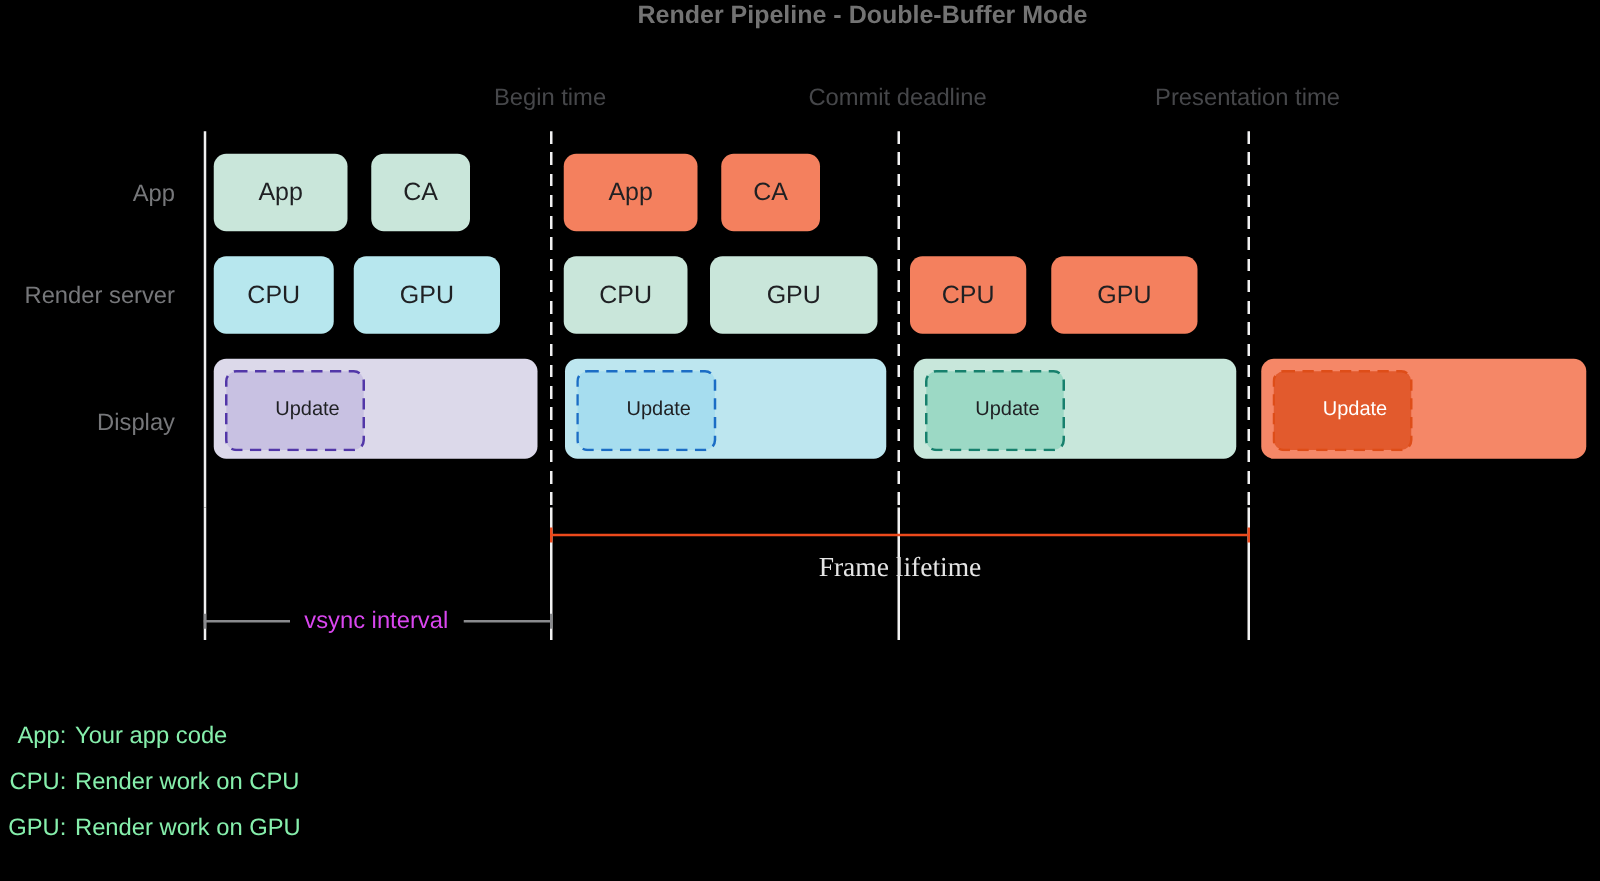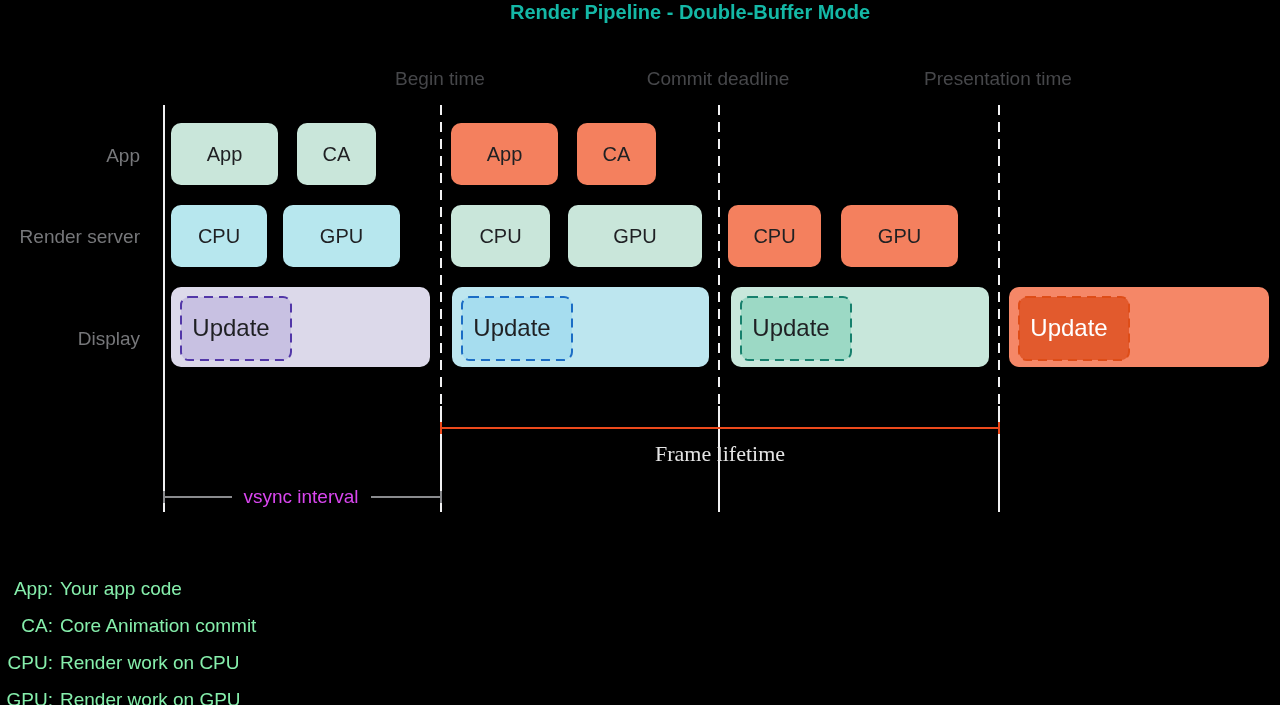--- a/index.html
+++ b/index.html
@@ -2,42 +2,42 @@
 <html><head>
 <meta charset="utf-8">
 <style>
   html,body{margin:0;padding:0;background:#000;}
   #canvas{
     position:relative;width:1280px;height:705px;background:#000;overflow:hidden;
     font-family:"Liberation Sans",sans-serif;
   }
   .title{
     position:absolute;top:1px;left:690px;transform:translateX(-50%);
-    font-size:20px;font-weight:bold;color:#14b8a6;white-space:nowrap;margin:0;
+    font-size:20px;font-weight:bold;color:#737373;white-space:nowrap;margin:0;
   }
   .marker-label{
     position:absolute;top:52px;transform:translateX(-50%);
     font-size:19px;color:#46474a;white-space:nowrap;margin-top:16px;
   }
   .vline{position:absolute;width:2px;}
   .vline.solid{background:#f1f1f2;}
   .vline.dashed{background:repeating-linear-gradient(to bottom,#f1f1f2 0 10px,transparent 10px 17px);}
   .row-label{
     position:absolute;right:1140px;transform:translateY(-50%);
     font-size:19px;color:#76777a;white-space:nowrap;
   }
   .block{
     position:absolute;border-radius:10px;display:flex;align-items:center;justify-content:center;
     font-size:20px;color:#1f2023;
   }
   .dblock{position:absolute;border-radius:10px;}
   .update-box{position:absolute;left:9px;top:9px;}
   .update-label{
-    position:absolute;left:5px;top:9px;width:110px;height:63px;
-    display:flex;align-items:center;justify-content:center;font-size:24px;
+    position:absolute;left:20px;top:9px;width:110px;height:63px;
+    display:flex;align-items:center;justify-content:center;font-size:16px;
   }
   .hline{position:absolute;height:2px;}
   .tick{position:absolute;width:2px;}
   .frame-label{
     position:absolute;transform:translateX(-50%);
     font-size:22px;color:#e5e5e5;white-space:nowrap;font-family:Liberation Serif, serif;
   }
   .vsync-label{
     position:absolute;transform:translate(-50%,-50%);
     font-size:19px;color:#d946ef;white-space:nowrap;
@@ -124,24 +124,20 @@
       <div class="tick" style="left: 163px; top: 491px; height: 12px; background: rgb(138, 139, 142);"></div>
       <div class="tick" style="left: 440px; top: 491px; height: 12px; background: rgb(138, 139, 142);"></div>
     </div>
 
   <div class="legend">
       <div class="legend-row">
         <div class="legend-term">App:</div>
         <div class="legend-desc">Your app code</div>
       </div>
       <div class="legend-row">
-        <div class="legend-term">CA:</div>
-        <div class="legend-desc">Core Animation commit</div>
-      </div>
-      <div class="legend-row">
         <div class="legend-term">CPU:</div>
         <div class="legend-desc">Render work on CPU</div>
       </div>
       <div class="legend-row">
         <div class="legend-term">GPU:</div>
         <div class="legend-desc">Render work on GPU</div>
       </div>
     </div>
 </div>
 

